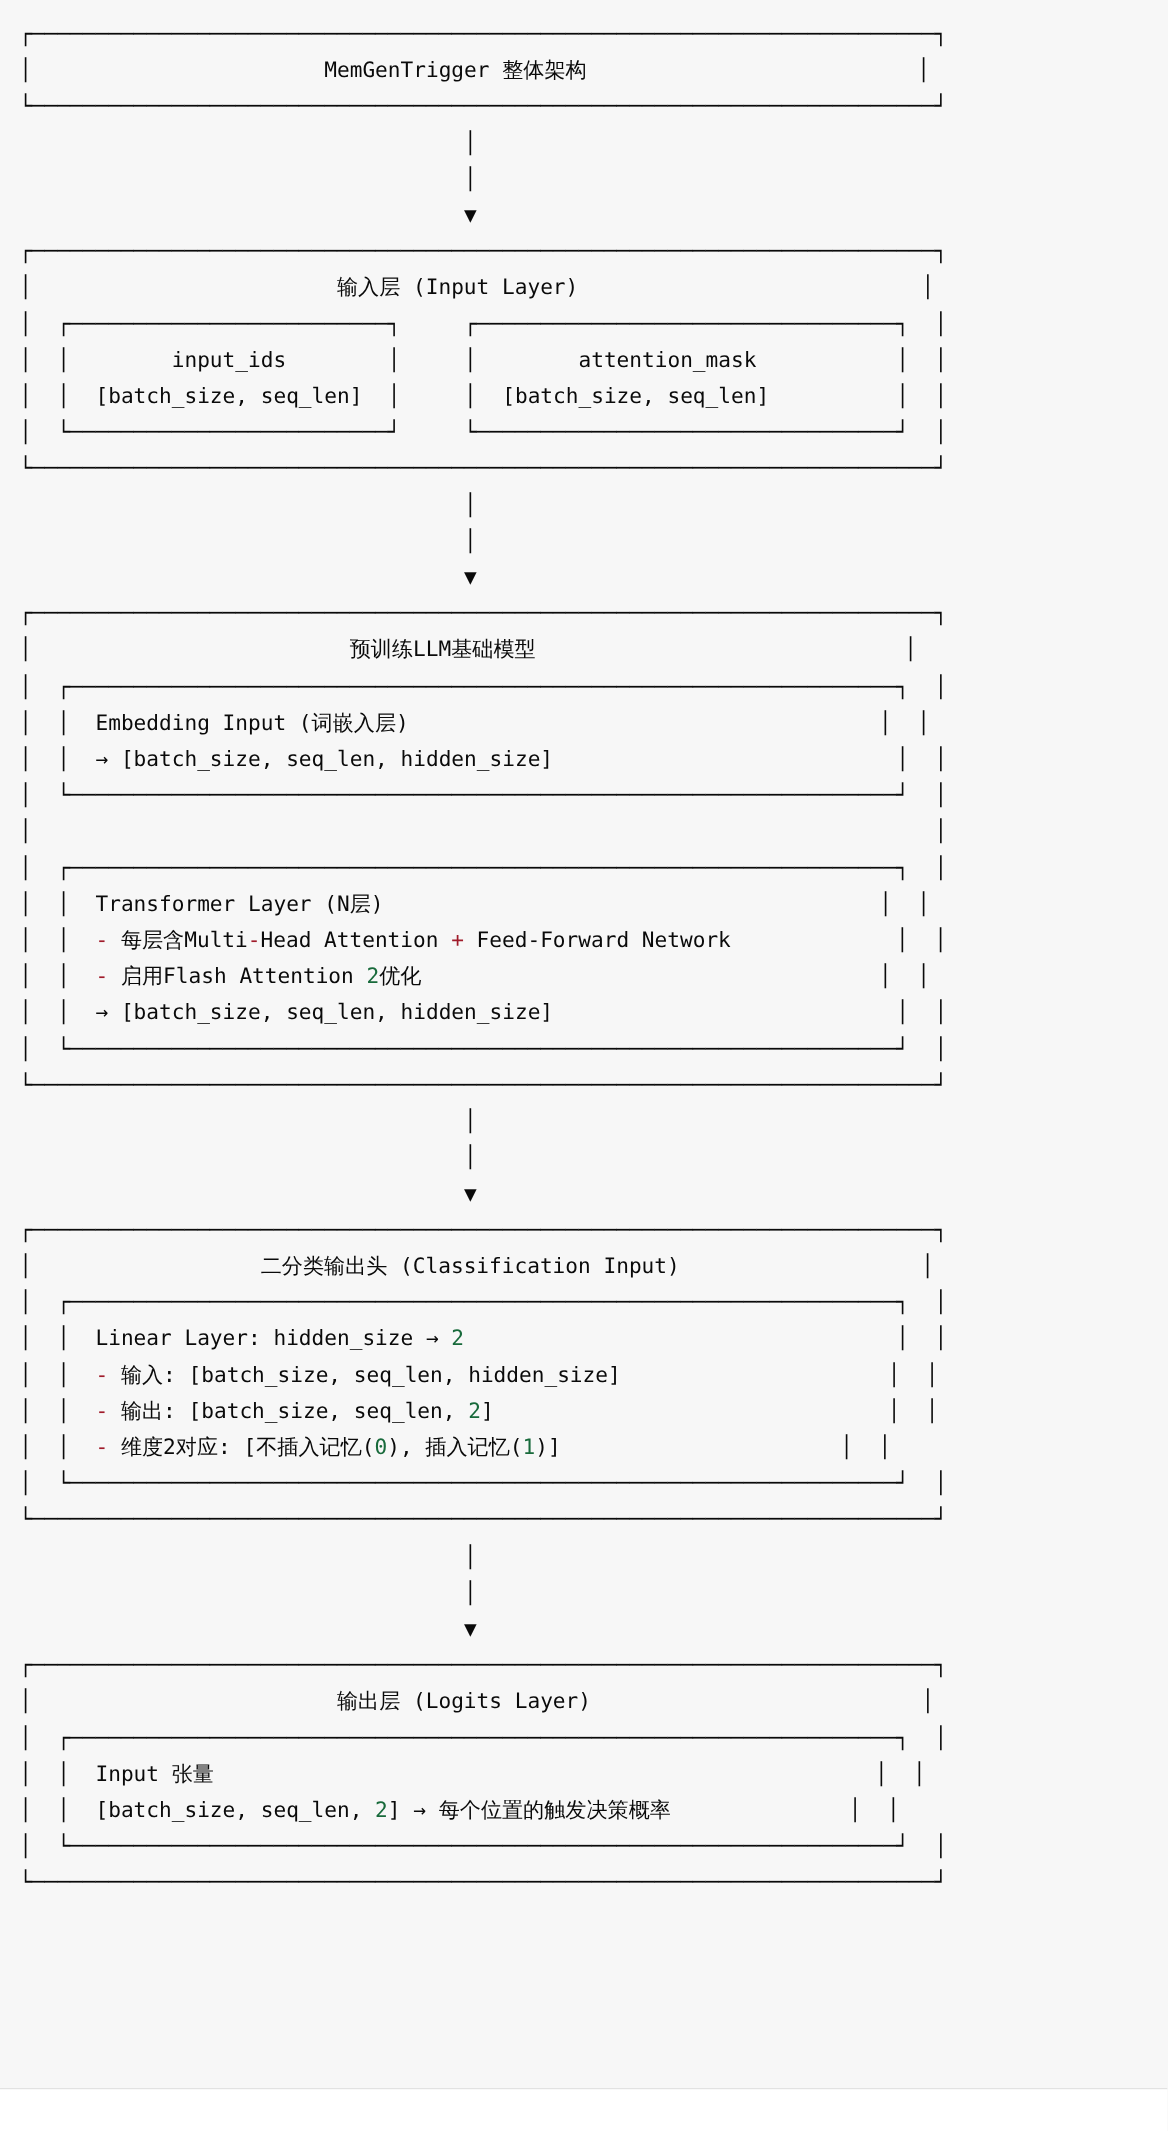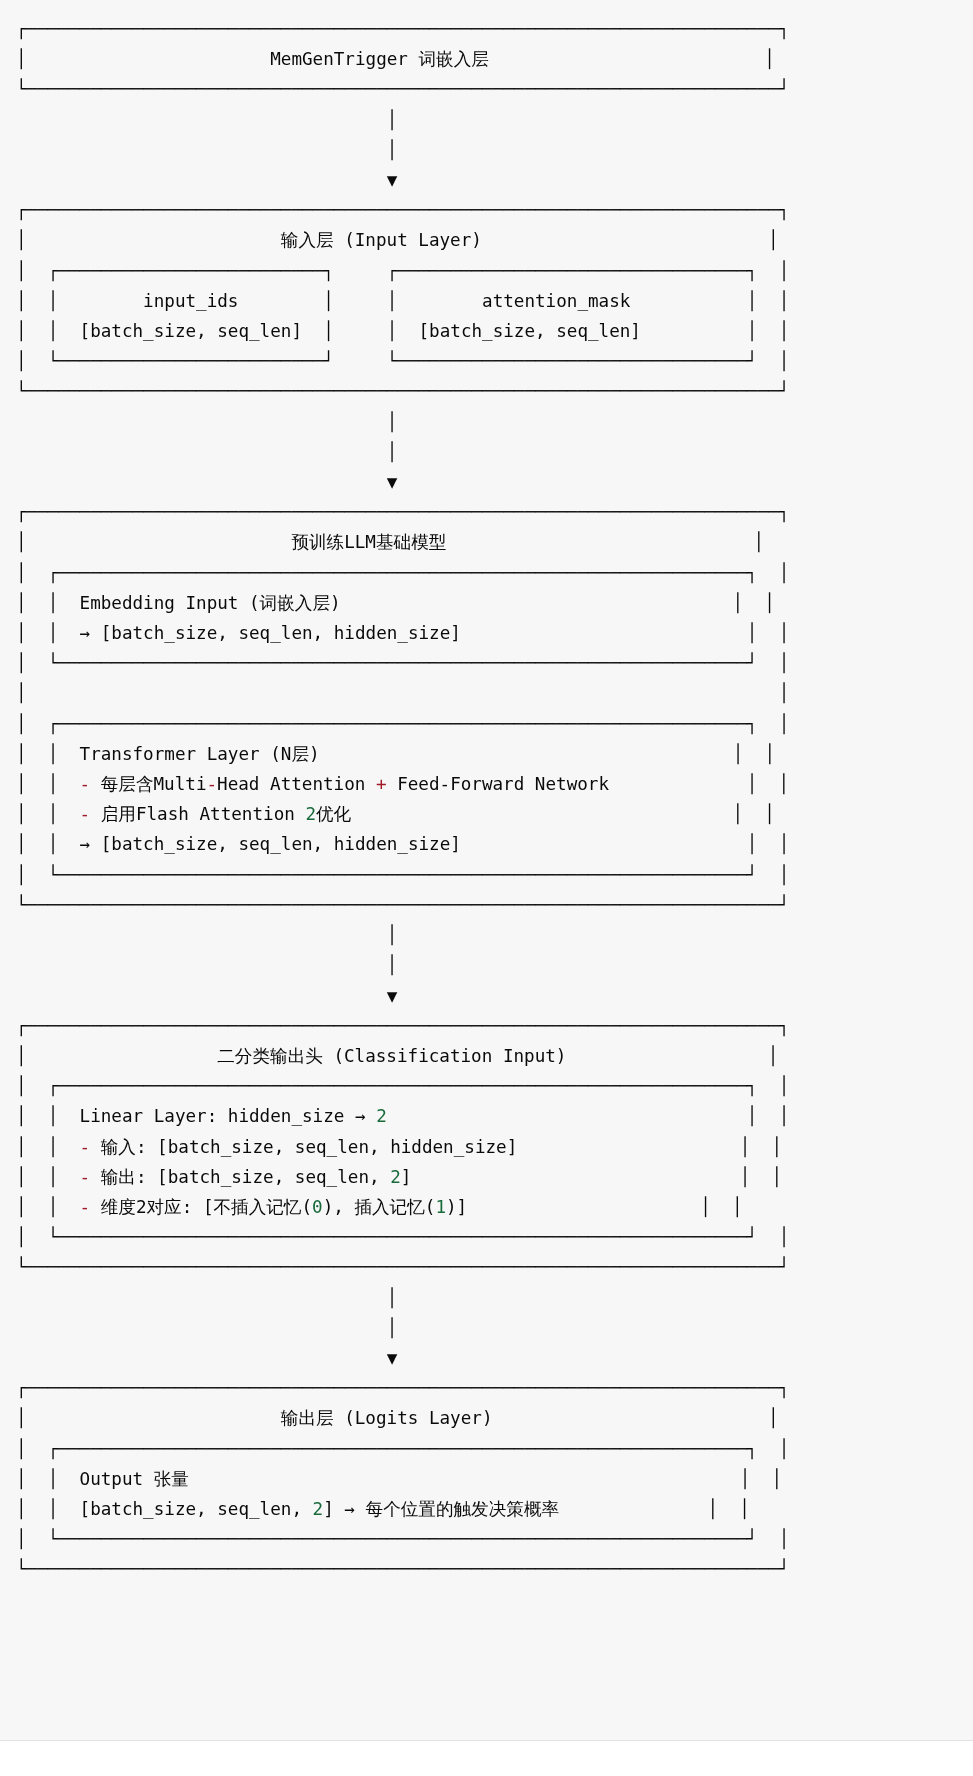--- a/index.html
+++ b/index.html
@@ -63,21 +63,21 @@
     line-height: 36px;
     margin-top: 48px;
   }
 </style>
 </head>
 <body>
 
 <div id="diagram">
 
   <pre class="art"><span>┌───────────────────────────────────────────────────────────────────────┐</span>
-<span>│                       MemGenTrigger 词嵌入层                          │</span>
+<span>│                       MemGenTrigger 整体架构                          │</span>
 <span>└───────────────────────────────────────────────────────────────────────┘</span>
 <span>                                   │</span>
 <span>                                   │</span>
 <span>                                   ▼</span>
 <span>┌───────────────────────────────────────────────────────────────────────┐</span>
 <span>│                        输入层 (Input Layer)                           │</span>
 <span>│  ┌─────────────────────────┐     ┌─────────────────────────────────┐  │</span>
 <span>│  │        input_ids        │     │        attention_mask           │  │</span>
 <span>│  │  [batch_size, seq_len]  │     │  [batch_size, seq_len]          │  │</span>
 <span>│  └─────────────────────────┘     └─────────────────────────────────┘  │</span>
@@ -110,21 +110,21 @@
 <span>│  │  <span class="red">-</span> 输出: [batch_size, seq_len, <span class="green">2</span>]                               │  │</span>
 <span>│  │  <span class="red">-</span> 维度2对应: [不插入记忆(<span class="green">0</span>), 插入记忆(<span class="green">1</span>)]                      │  │</span>
 <span>│  └─────────────────────────────────────────────────────────────────┘  │</span>
 <span>└───────────────────────────────────────────────────────────────────────┘</span>
 <span>                                   │</span>
 <span>                                   │</span>
 <span>                                   ▼</span>
 <span>┌───────────────────────────────────────────────────────────────────────┐</span>
 <span>│                        输出层 (Logits Layer)                          │</span>
 <span>│  ┌─────────────────────────────────────────────────────────────────┐  │</span>
-<span>│  │  Output 张量                                                    │  │</span>
+<span>│  │  Input 张量                                                    │  │</span>
 <span>│  │  [batch_size, seq_len, <span class="green">2</span>] → 每个位置的触发决策概率              │  │</span>
 <span>│  └─────────────────────────────────────────────────────────────────┘  │</span>
 <span>└───────────────────────────────────────────────────────────────────────┘</span></pre>
 
 </div>
 
 <div id="footer-strip"></div>
 <div id="watermark">cxy5.com</div>
 
 </body></html>

